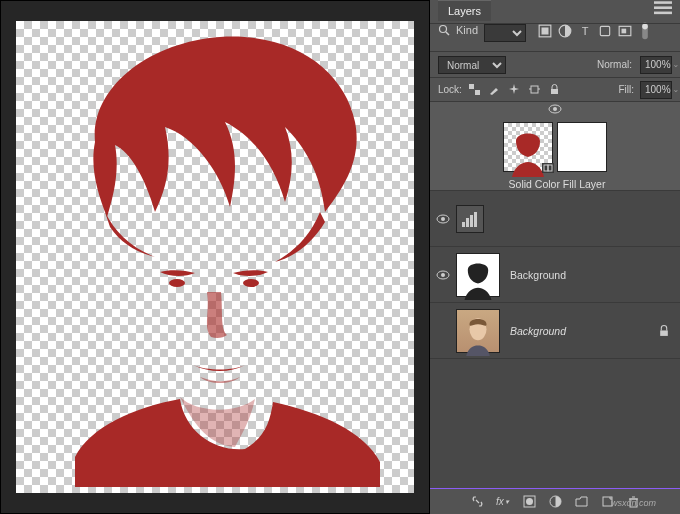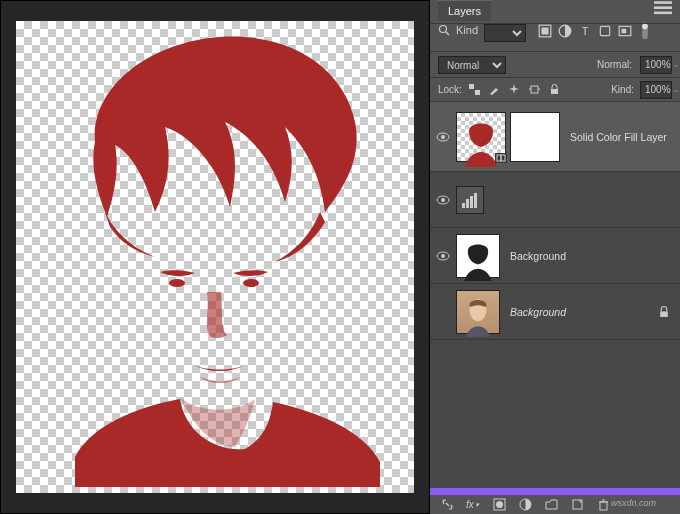--- a/index.html
+++ b/index.html
@@ -31,21 +31,21 @@
 .filter-icons svg { fill: #ccc; }
 .blend-row { height: 26px; display: flex; align-items: center; gap: 8px; padding: 0 8px; border-bottom: 1px solid #3a3a3a; font-size: 10px; }
 .blend-row .lbl { color: #ccc; }
 .pct { background: #3a3a3a; border: 1px solid #222; width: 32px; height: 18px; font-size: 10px; color: #ccc; padding: 0 4px; display: inline-flex; align-items: center; }
 .chev { font-size: 8px; margin-left: 2px; color: #999; }
 .lock-row { height: 24px; display: flex; align-items: center; gap: 6px; padding: 0 8px; border-bottom: 1px solid #3a3a3a; font-size: 10px; }
 .lock-row svg { width: 11px; height: 11px; fill: #ccc; }
 .lock-row span.ic { width: 14px; display: inline-flex; justify-content: center; cursor: pointer; }
 .layers { flex: 1; overflow-y: auto; background: #484848; }
 .layer { display: flex; align-items: center; min-height: 56px; border-bottom: 1px solid #3a3a3a; padding: 0 6px; gap: 6px; }
-.layer.tall { min-height: 70px; }
+.layer.tall { min-height: 70px; flex-direction: column; }
 .layer.sel { background: #5a5a5a; }
 .vis { width: 14px; height: 14px; cursor: pointer; flex-shrink: 0; }
 .vis svg { fill: #ccc; width: 14px; height: 14px; }
 .thumbs { display: flex; gap: 4px; }
 .thumb { width: 44px; height: 44px; border: 1px solid #222; background: #fff; flex-shrink: 0; position: relative; background-size: cover; background-position: center; }
 .thumb.lg { width: 50px; height: 50px; }
 .thumb.sm { width: 28px; height: 28px; }
 .thumb-check { background-image:
   linear-gradient(45deg, #ccc 25%, transparent 25%),
   linear-gradient(-45deg, #ccc 25%, transparent 25%),
@@ -53,21 +53,21 @@
   linear-gradient(-45deg, transparent 75%, #ccc 75%);
   background-size: 8px 8px; background-position: 0 0,0 4px,4px -4px,-4px 0; background-color: #fff; }
 .thumb-silhouette { position: absolute; inset: 4px 4px 0 4px; }
 .thumb-mask { background: #fff; }
 .thumb-adj { background: #555; display: flex; align-items: center; justify-content: center; }
 .thumb-adj svg { width: 18px; height: 18px; fill: #ccc; }
 .thumb .corner { position: absolute; right: -2px; bottom: -2px; width: 12px; height: 10px; }
 .lname { font-size: 10.5px; color: #ddd; margin-left: 4px; flex: 1; }
 .lname.italic { font-style: italic; }
 .lock-ic { width: 12px; fill: #ccc; margin-right: 4px; }
-.bottom-bar { height: 26px; border-top: 7px solid #8b5cf6; display: flex; align-items: center; justify-content: flex-start; gap: 12px; padding: 0 10px; }
+.bottom-bar { height: 26px; border-top: 1px solid #8b5cf6; display: flex; align-items: center; justify-content: center; gap: 12px; padding: 0 10px; }
 .bottom-bar span { width: 14px; height: 14px; display: inline-flex; align-items: center; justify-content: center; cursor: pointer; }
 .bottom-bar svg { width: 13px; height: 13px; fill: #ccc; }
 .watermark { position: absolute; right: 24px; bottom: 6px; font-size: 9px; color: #aaa; font-style: italic; }
 </style>
 </head>
 <body>
 
 <div class="canvas">
   <div class="checker">
     <div class="portrait">
@@ -183,21 +183,21 @@
           <line x1="9" y1="5" x2="11" y2="5" stroke="#ccc"></line>
         </svg>
       </span>
     <span class="ic">
         <svg viewBox="0 0 11 11">
           <rect x="2" y="5" width="7" height="5"></rect>
           <path d="M3 5 V3 a2.5 2.5 0 0 1 5 0 V5" fill="none" stroke="#ccc"></path>
         </svg>
       </span>
     <span style="flex:1"></span>
-    <span class="lbl">Kind:</span>
+    <span class="lbl">Fill:</span>
     <span class="pct">
         <span>100%</span>
         <span class="chev">⌄</span>
       </span>
   </div>
 
   <div class="layers">
 
     <div class="layer tall sel">
       <span class="vis"><svg viewBox="0 0 14 14">

